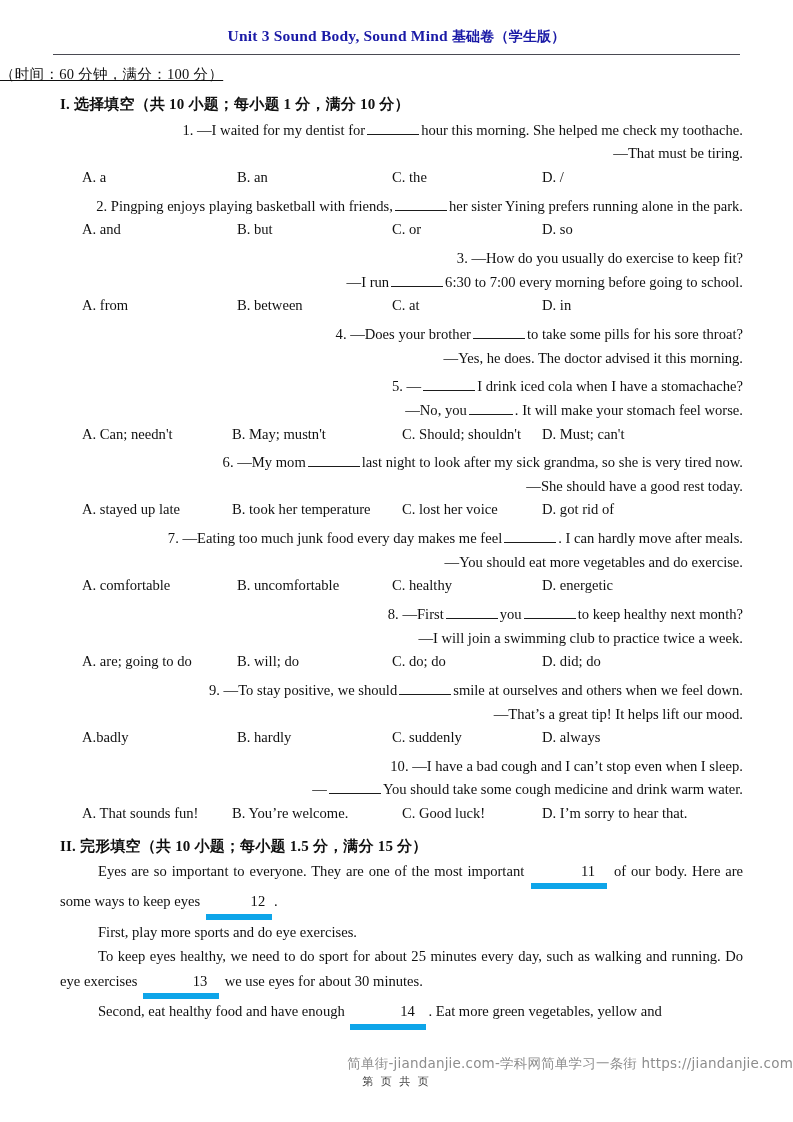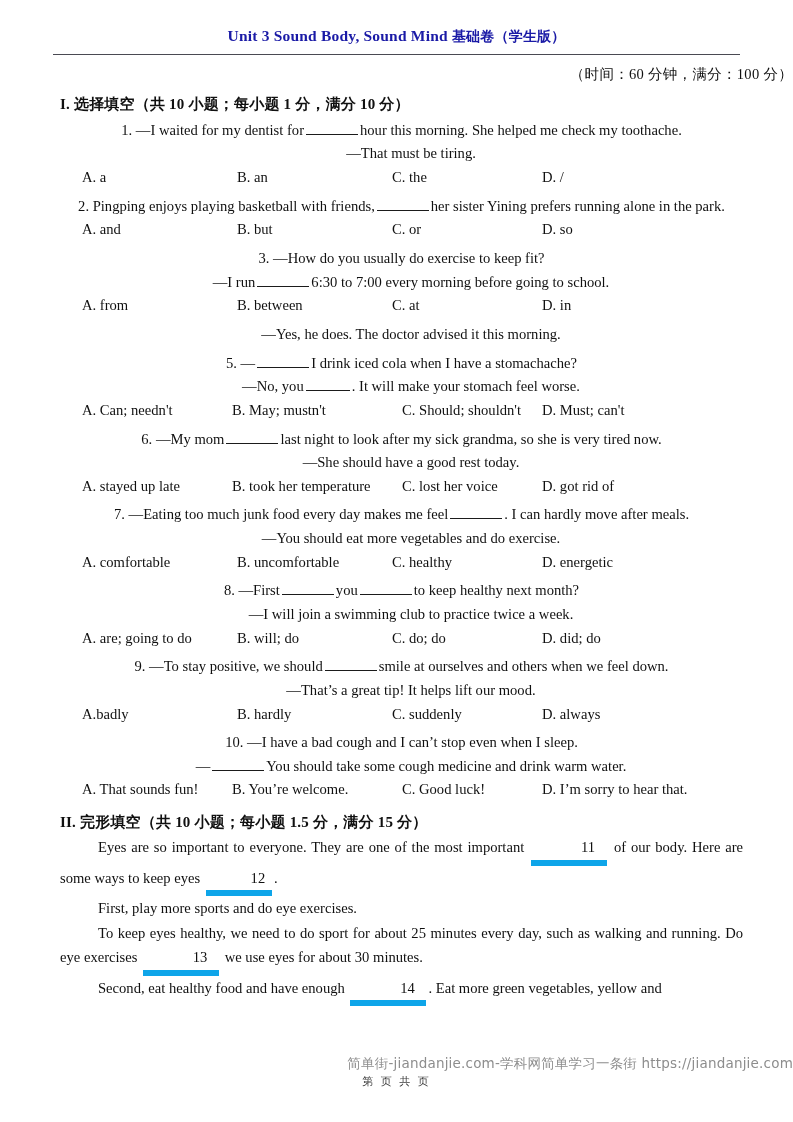--- a/index.html
+++ b/index.html
@@ -39,24 +39,25 @@
     font-family: "DejaVu Sans", "Liberation Sans", sans-serif;
     font-size: 14px;
     font-weight: bold;
   }
   .title-rule {
     margin: 9px 53px 0 53px;
     border: 0;
     border-top: 1.3px solid #4a4a52;
   }
   .subtitle {
-    text-align: right;
+    text-align: left;
     font-size: 14.5px;
     margin-top: 10px;
     letter-spacing: 0.3px;
+    text-decoration: underline;
   }
 
   
   .content {
     padding: 0 50px 0 60px;
   }
   .section-head {
     font-weight: bold;
     font-size: 15px;
     margin-top: 11px;
@@ -66,21 +67,21 @@
   .section-head .rn {
     font-family: "Liberation Serif", serif;
   }
 
   .q {
     margin-top: 5px;
   }
   .q-line {
     font-size: 14.6px;
     line-height: 1.62;
-    text-align: center;
+    text-align: right;
   }
   .q-line.indent {
     padding-left: 19px;
   }
   .opts {
     display: flex;
     font-size: 14.6px;
     line-height: 1.62;
     padding-left: 22px;
   }
@@ -212,20 +213,24 @@
       </div>
       <div class="opts">
         <span class="opt c1">A. from</span>
         <span class="opt c2">B. between</span>
         <span class="opt c3">C. at</span>
         <span class="opt c4">D. in</span>
       </div>
     </div>
 
     <div class="q">
+      <div class="q-line">
+        <span>4.</span>
+        <span>—Does your brother</span><span class="blank w-md"></span><span>to take some pills for his sore throat?</span>
+      </div>
       <div class="q-line indent">—Yes, he does. The doctor advised it this morning.</div>
     </div>
 
     <div class="q">
       <div class="q-line">
         <span>5.</span>
         <span>—</span><span class="blank w-md"></span><span>I drink iced cola when I have a stomachache?</span>
       </div>
       <div class="q-line indent">
         <span>—No, you</span><span class="blank w-sm"></span><span>. It will make your stomach feel worse.</span>

